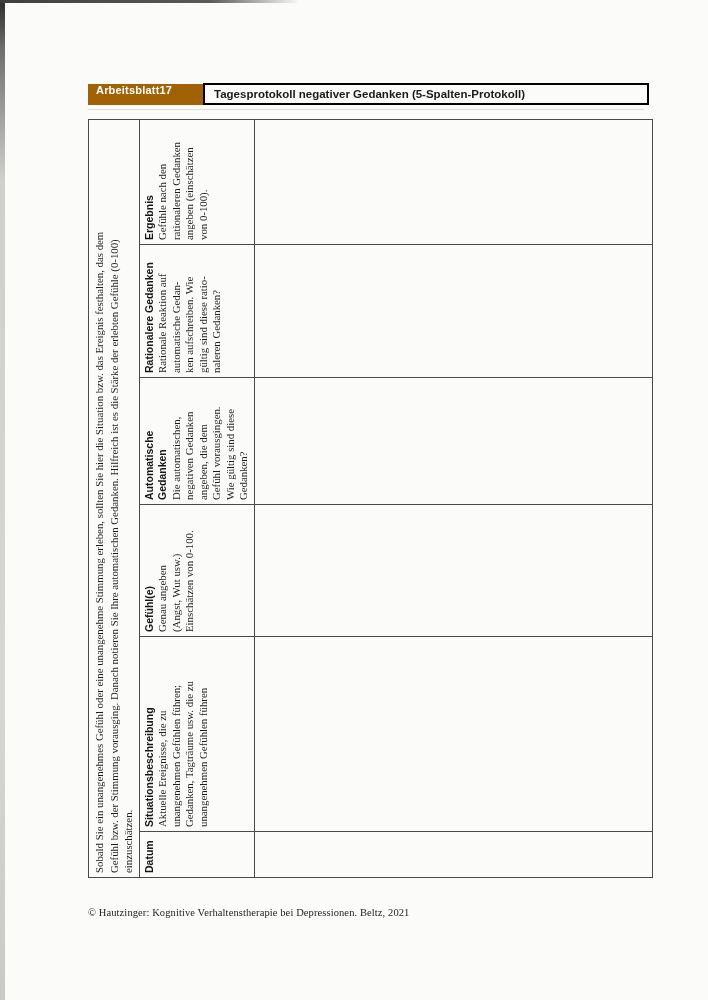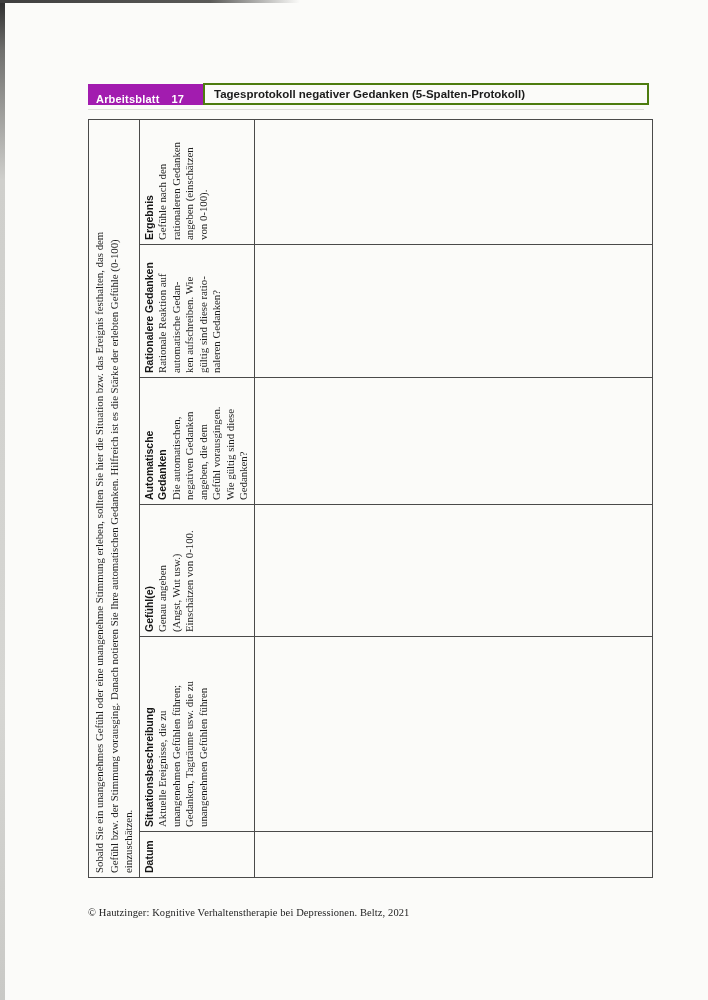--- a/index.html
+++ b/index.html
@@ -16,29 +16,29 @@
     position: absolute; left: 0; top: 0; width: 5px; height: 1000px;
     background: linear-gradient(180deg, #2c2c2c 0%, #6f6f6d 5%, #cfcfcc 18%, #d6d6d3 70%, #c9c9c6 100%);
   }
   .scan-top-line {
     position: absolute; left: 0; top: 0; height: 3px; width: 300px;
     background: linear-gradient(90deg, #3f3f3f 0%, #5a5a58 70%, rgba(90,90,88,0) 100%);
   }
   
   .wb-label-box {
     position: absolute; left: 88px; top: 84px; width: 115px; height: 21px;
-    background: #a21caf; color: #ffffff;
+    background: #a16207; color: #ffffff;
     font-family: "Liberation Sans", sans-serif; font-weight: bold; font-size: 11px;
-    display: flex; align-items: flex-end; padding-left: 8px; box-sizing: border-box;
+    display: flex; align-items: flex-start; padding-left: 8px; box-sizing: border-box;
     letter-spacing: 0.2px;
   }
-  .wb-label-box .num { margin-left: 12px; }
+  .wb-label-box .num { margin-left: 0; }
   .wb-title-box {
     position: absolute; left: 203px; top: 83px; width: 446px; height: 22px;
-    box-sizing: border-box; border: 2px solid #4d7c0f; background: #fbfbf9;
+    box-sizing: border-box; border: 2px solid #000000; background: #fbfbf9;
     font-family: "Liberation Sans", sans-serif; font-weight: bold; font-size: 11.5px;
     color: #1b1b1b;
     display: flex; align-items: center; padding-left: 9px;
   }
   .wb-header-shadow {
     position: absolute; left: 88px; top: 109px; width: 556px; height: 1px;
     background: #deded9;
   }
   
   .table-wrap {

